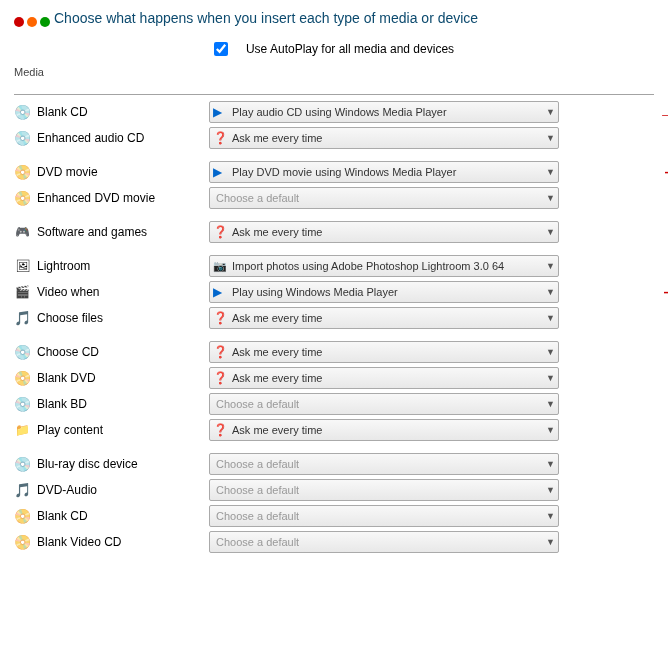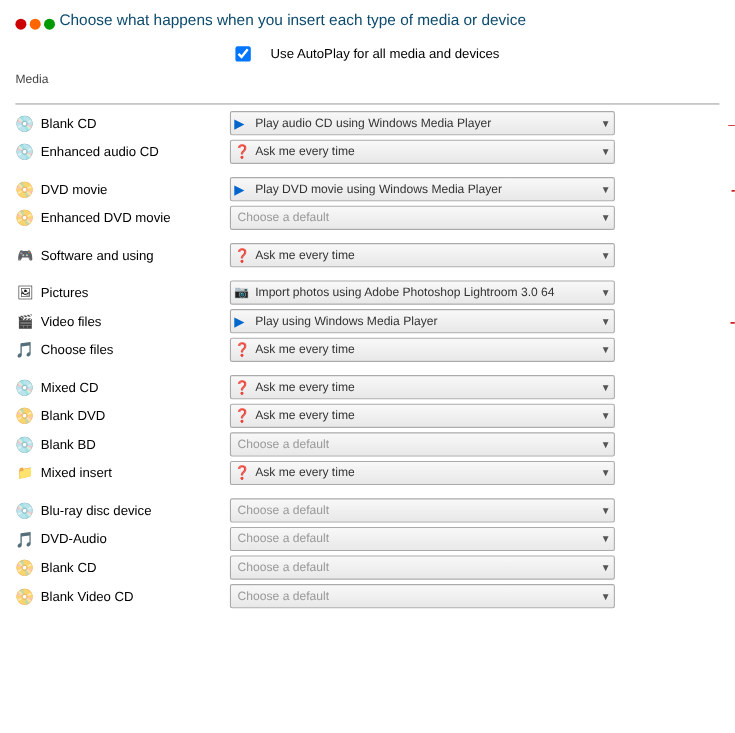--- a/index.html
+++ b/index.html
@@ -191,54 +191,54 @@
       </select>
       <span class="select-arrow">▼</span>
     </div>
   </div>
 
   <div class="spacer"></div>
 
   <div class="row">
     <div class="row-label">
       <span class="row-icon" style="font-size:12px;">🎮</span>
-      <span>Software and using</span>
+      <span>Software and games</span>
     </div>
     <div class="select-wrapper">
       <span class="select-icon" style="color:#666;">❓</span>
       <select>
         <option>Ask me every time</option>
         <option>Choose a default</option>
       </select>
       <span class="select-arrow">▼</span>
     </div>
   </div>
 
   <div class="spacer"></div>
 
   <div class="row">
     <div class="row-label">
       <span class="row-icon" style="font-size:12px;">🖼</span>
-      <span>Pictures</span>
+      <span>Lightroom</span>
     </div>
     <div class="select-wrapper">
       <span class="select-icon" style="color:#333;font-size:11px;">📷</span>
       <select>
         <option>Import photos using Adobe Photoshop Lightroom 3.0 64</option>
         <option>Ask me every time</option>
         <option>Choose a default</option>
       </select>
       <span class="select-arrow">▼</span>
     </div>
   </div>
 
   <div class="row" style="position:relative;">
     <div class="row-label">
       <span class="row-icon" style="font-size:12px;">🎬</span>
-      <span>Video files</span>
+      <span>Video when</span>
     </div>
     <div class="select-wrapper">
       <span class="select-icon" style="color:#0066cc;">▶</span>
       <select>
         <option>Play using Windows Media Player</option>
         <option>Ask me every time</option>
         <option>Choose a default</option>
       </select>
       <span class="select-arrow">▼</span>
     </div>
@@ -258,21 +258,21 @@
       </select>
       <span class="select-arrow">▼</span>
     </div>
   </div>
 
   <div class="spacer"></div>
 
   <div class="row">
     <div class="row-label">
       <span class="row-icon">💿</span>
-      <span>Mixed CD</span>
+      <span>Choose CD</span>
     </div>
     <div class="select-wrapper">
       <span class="select-icon" style="color:#666;">❓</span>
       <select>
         <option>Ask me every time</option>
         <option>Choose a default</option>
       </select>
       <span class="select-arrow">▼</span>
     </div>
   </div>
@@ -302,21 +302,21 @@
         <option value="" style="color:#999;">Choose a default</option>
         <option>Ask me every time</option>
       </select>
       <span class="select-arrow">▼</span>
     </div>
   </div>
 
   <div class="row">
     <div class="row-label">
       <span class="row-icon" style="font-size:12px;">📁</span>
-      <span>Mixed insert</span>
+      <span>Play content</span>
     </div>
     <div class="select-wrapper">
       <span class="select-icon" style="color:#666;">❓</span>
       <select>
         <option>Ask me every time</option>
         <option>Choose a default</option>
       </select>
       <span class="select-arrow">▼</span>
     </div>
   </div>

